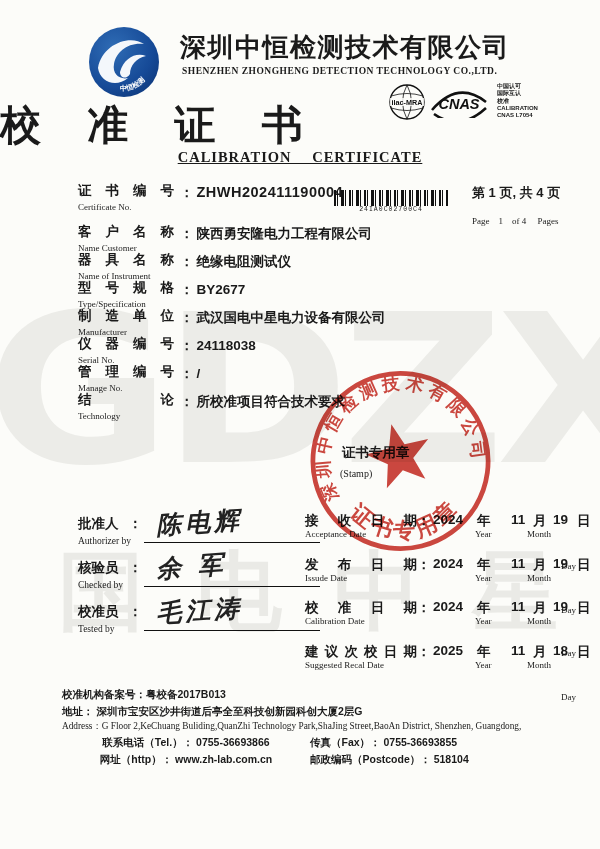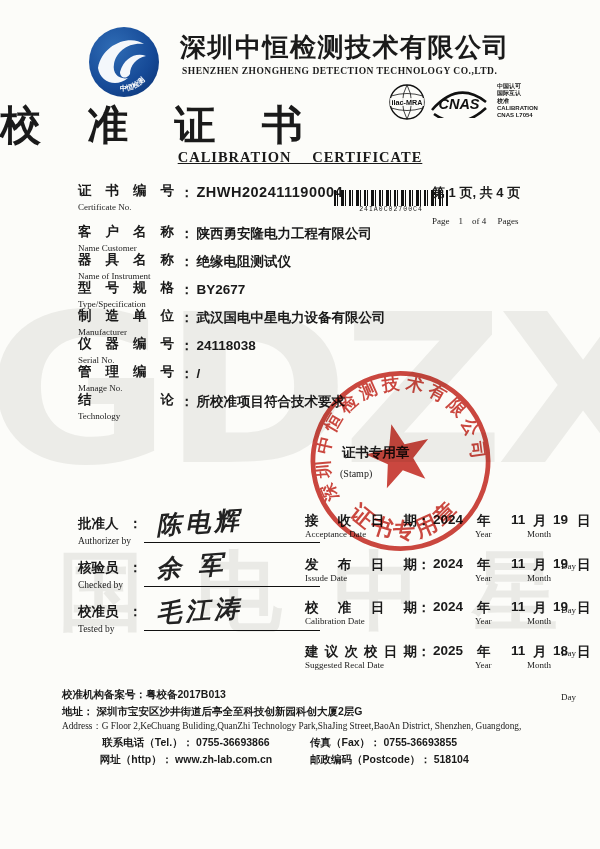--- a/index.html
+++ b/index.html
@@ -46,21 +46,21 @@
   .cert-val{font-size:14.5px;font-weight:700;letter-spacing:0.5px;}
   .colon{font-weight:700;font-size:13.5px;padding:0 3px 0 6px;}
   .barcode-wrap{left:333px;top:190px;width:116px;text-align:center;}
   .barcode{
     width:114px;height:16px;margin:0 auto;
     background:repeating-linear-gradient(90deg,
       #111 0 2px,transparent 2px 3px,#111 3px 4px,transparent 4px 7px,
       #111 7px 10px,transparent 10px 11px,#111 11px 12px,transparent 12px 15px);
   }
   .barcode-text{font-size:6.5px;letter-spacing:1px;font-family:"Liberation Mono","DejaVu Sans Mono",monospace;}
-  .page-info{left:432px;top:184px;white-space:nowrap;}
+  .page-info{left:472px;top:184px;white-space:nowrap;}
   .page-cn{font-size:13px;font-weight:700;white-space:pre;}
   .page-en{font-size:9px;font-family:"Liberation Serif","DejaVu Serif",serif;white-space:pre;margin-top:14px;}
   
   .info{left:78px;top:224px;width:480px;}
   .irow{height:28px;}
   .ival{font-size:13.5px;font-weight:700;}
   
   .stamp-label-cn{left:342px;top:444px;font-size:13.5px;font-weight:700;z-index:3;}
   .stamp-label-en{left:340px;top:468px;font-size:10px;z-index:3;
     font-family:Liberation Serif, serif;}

